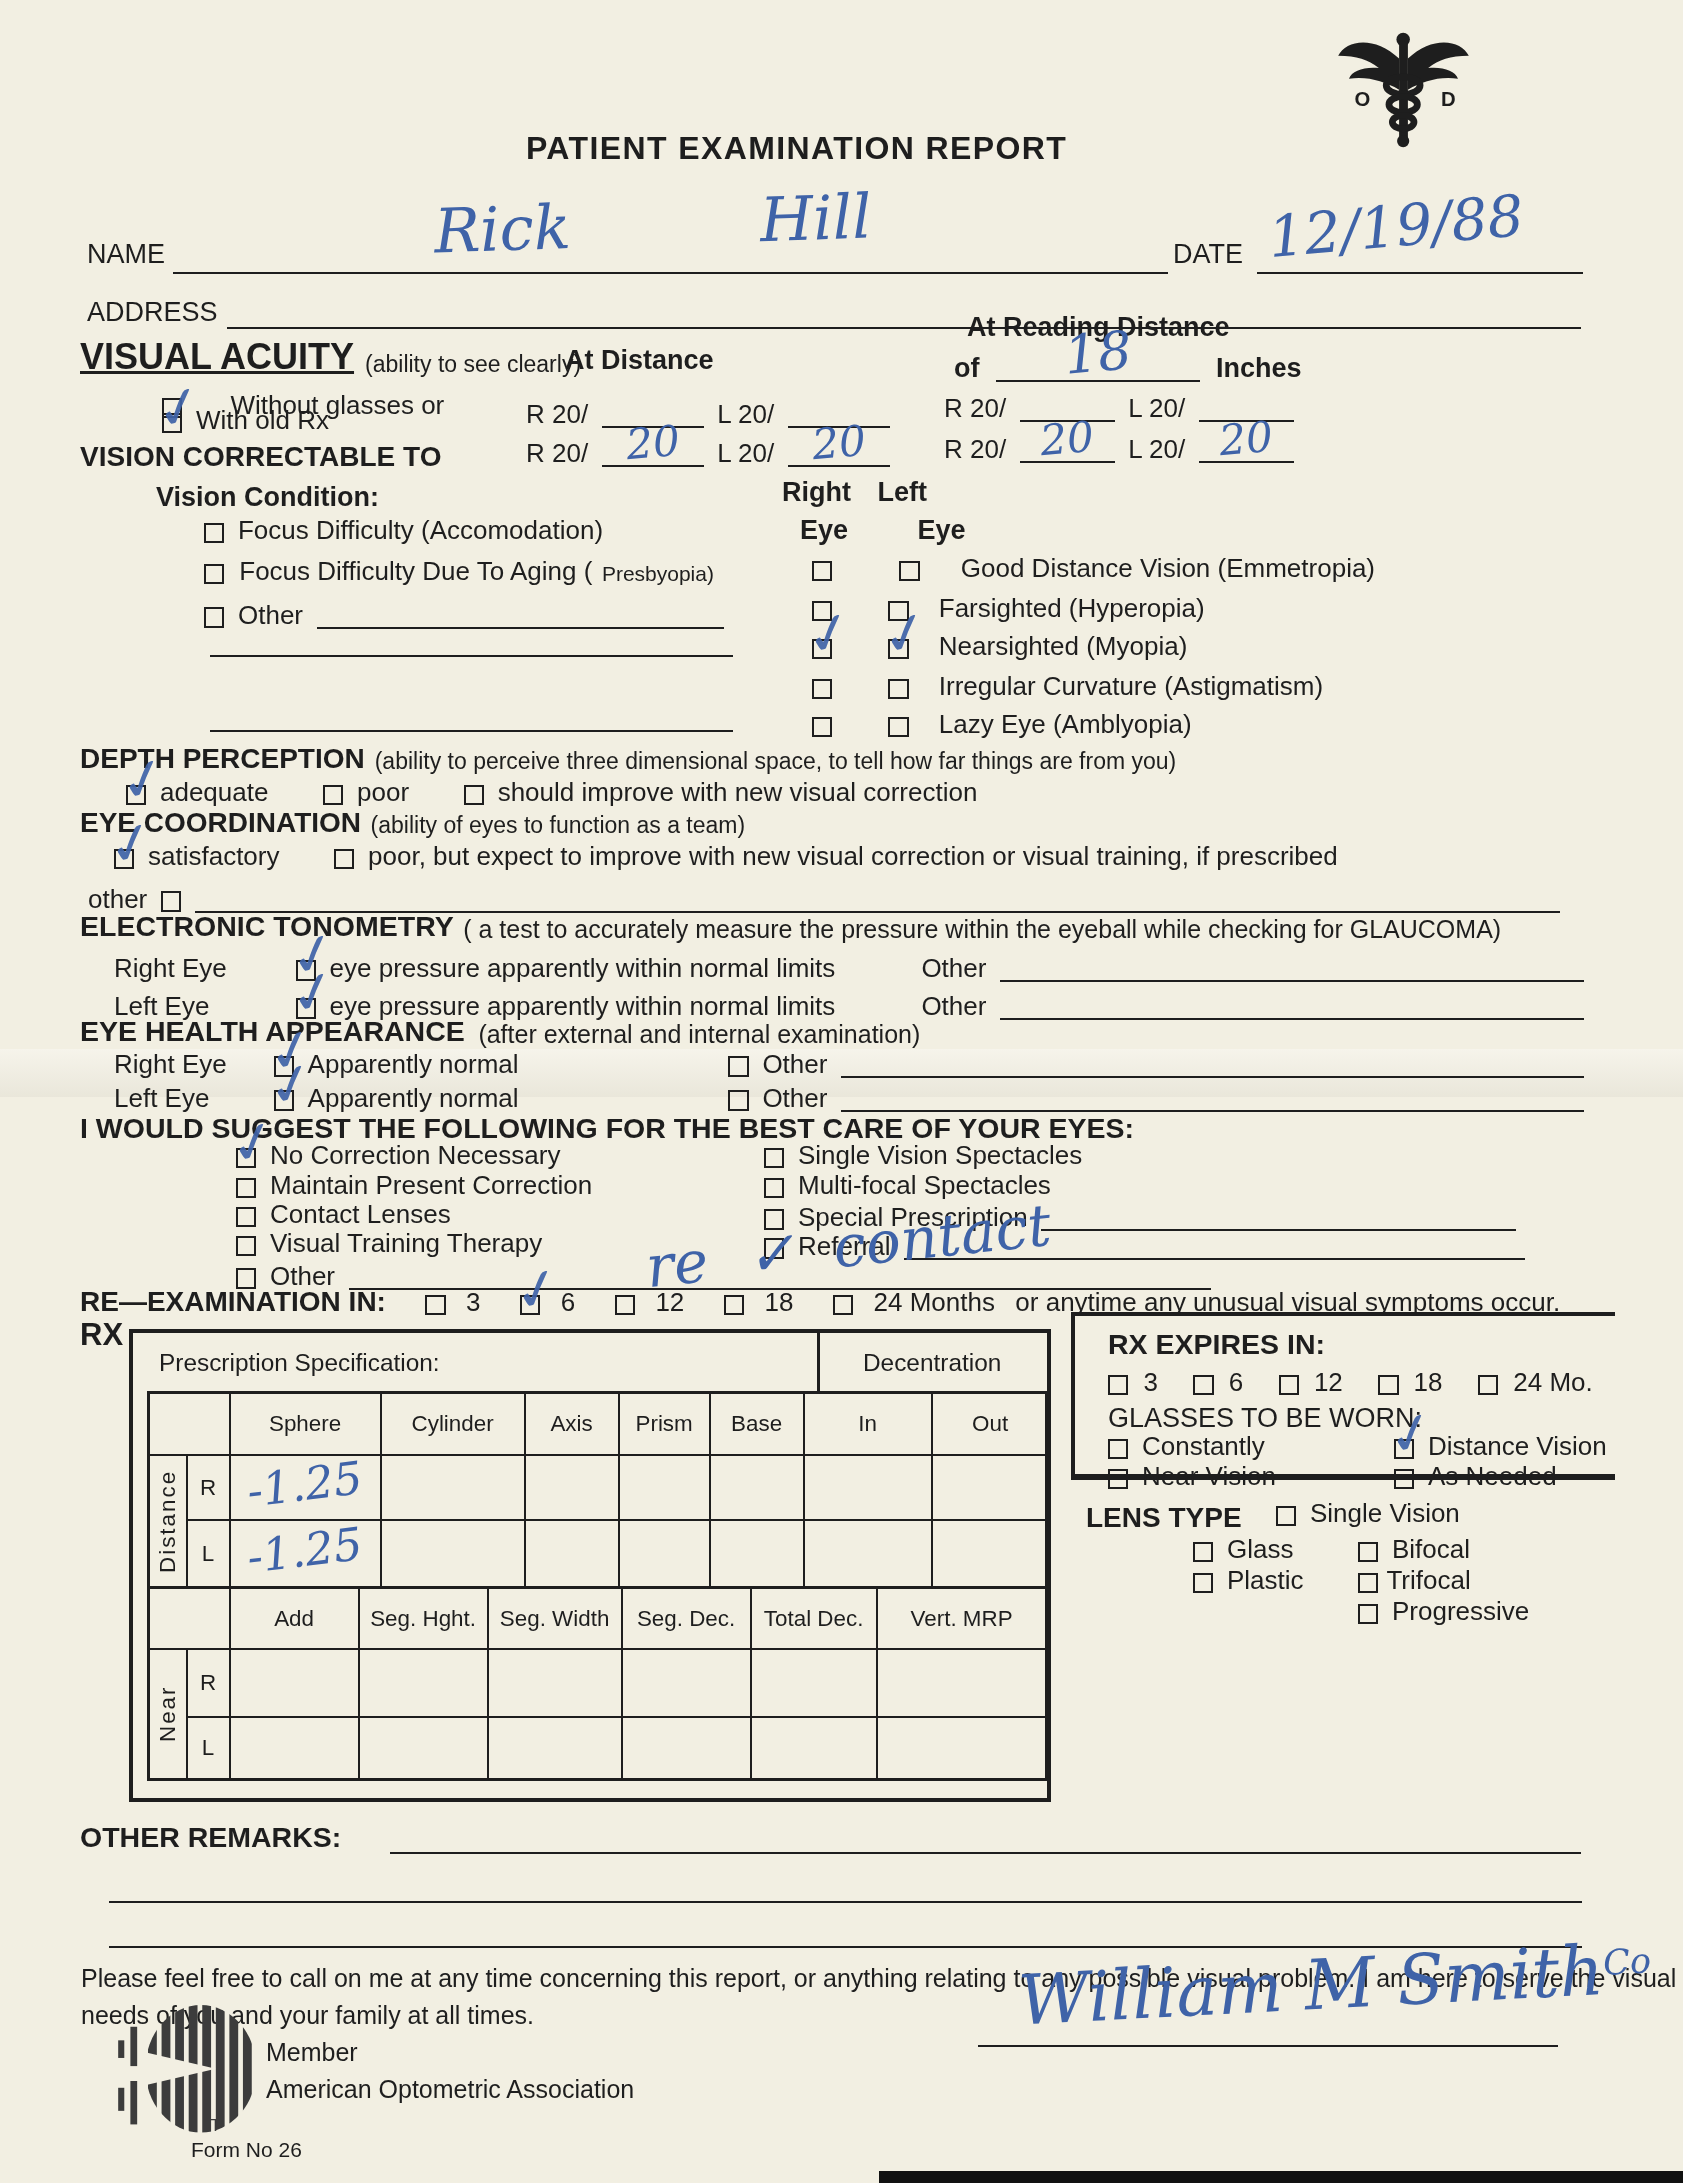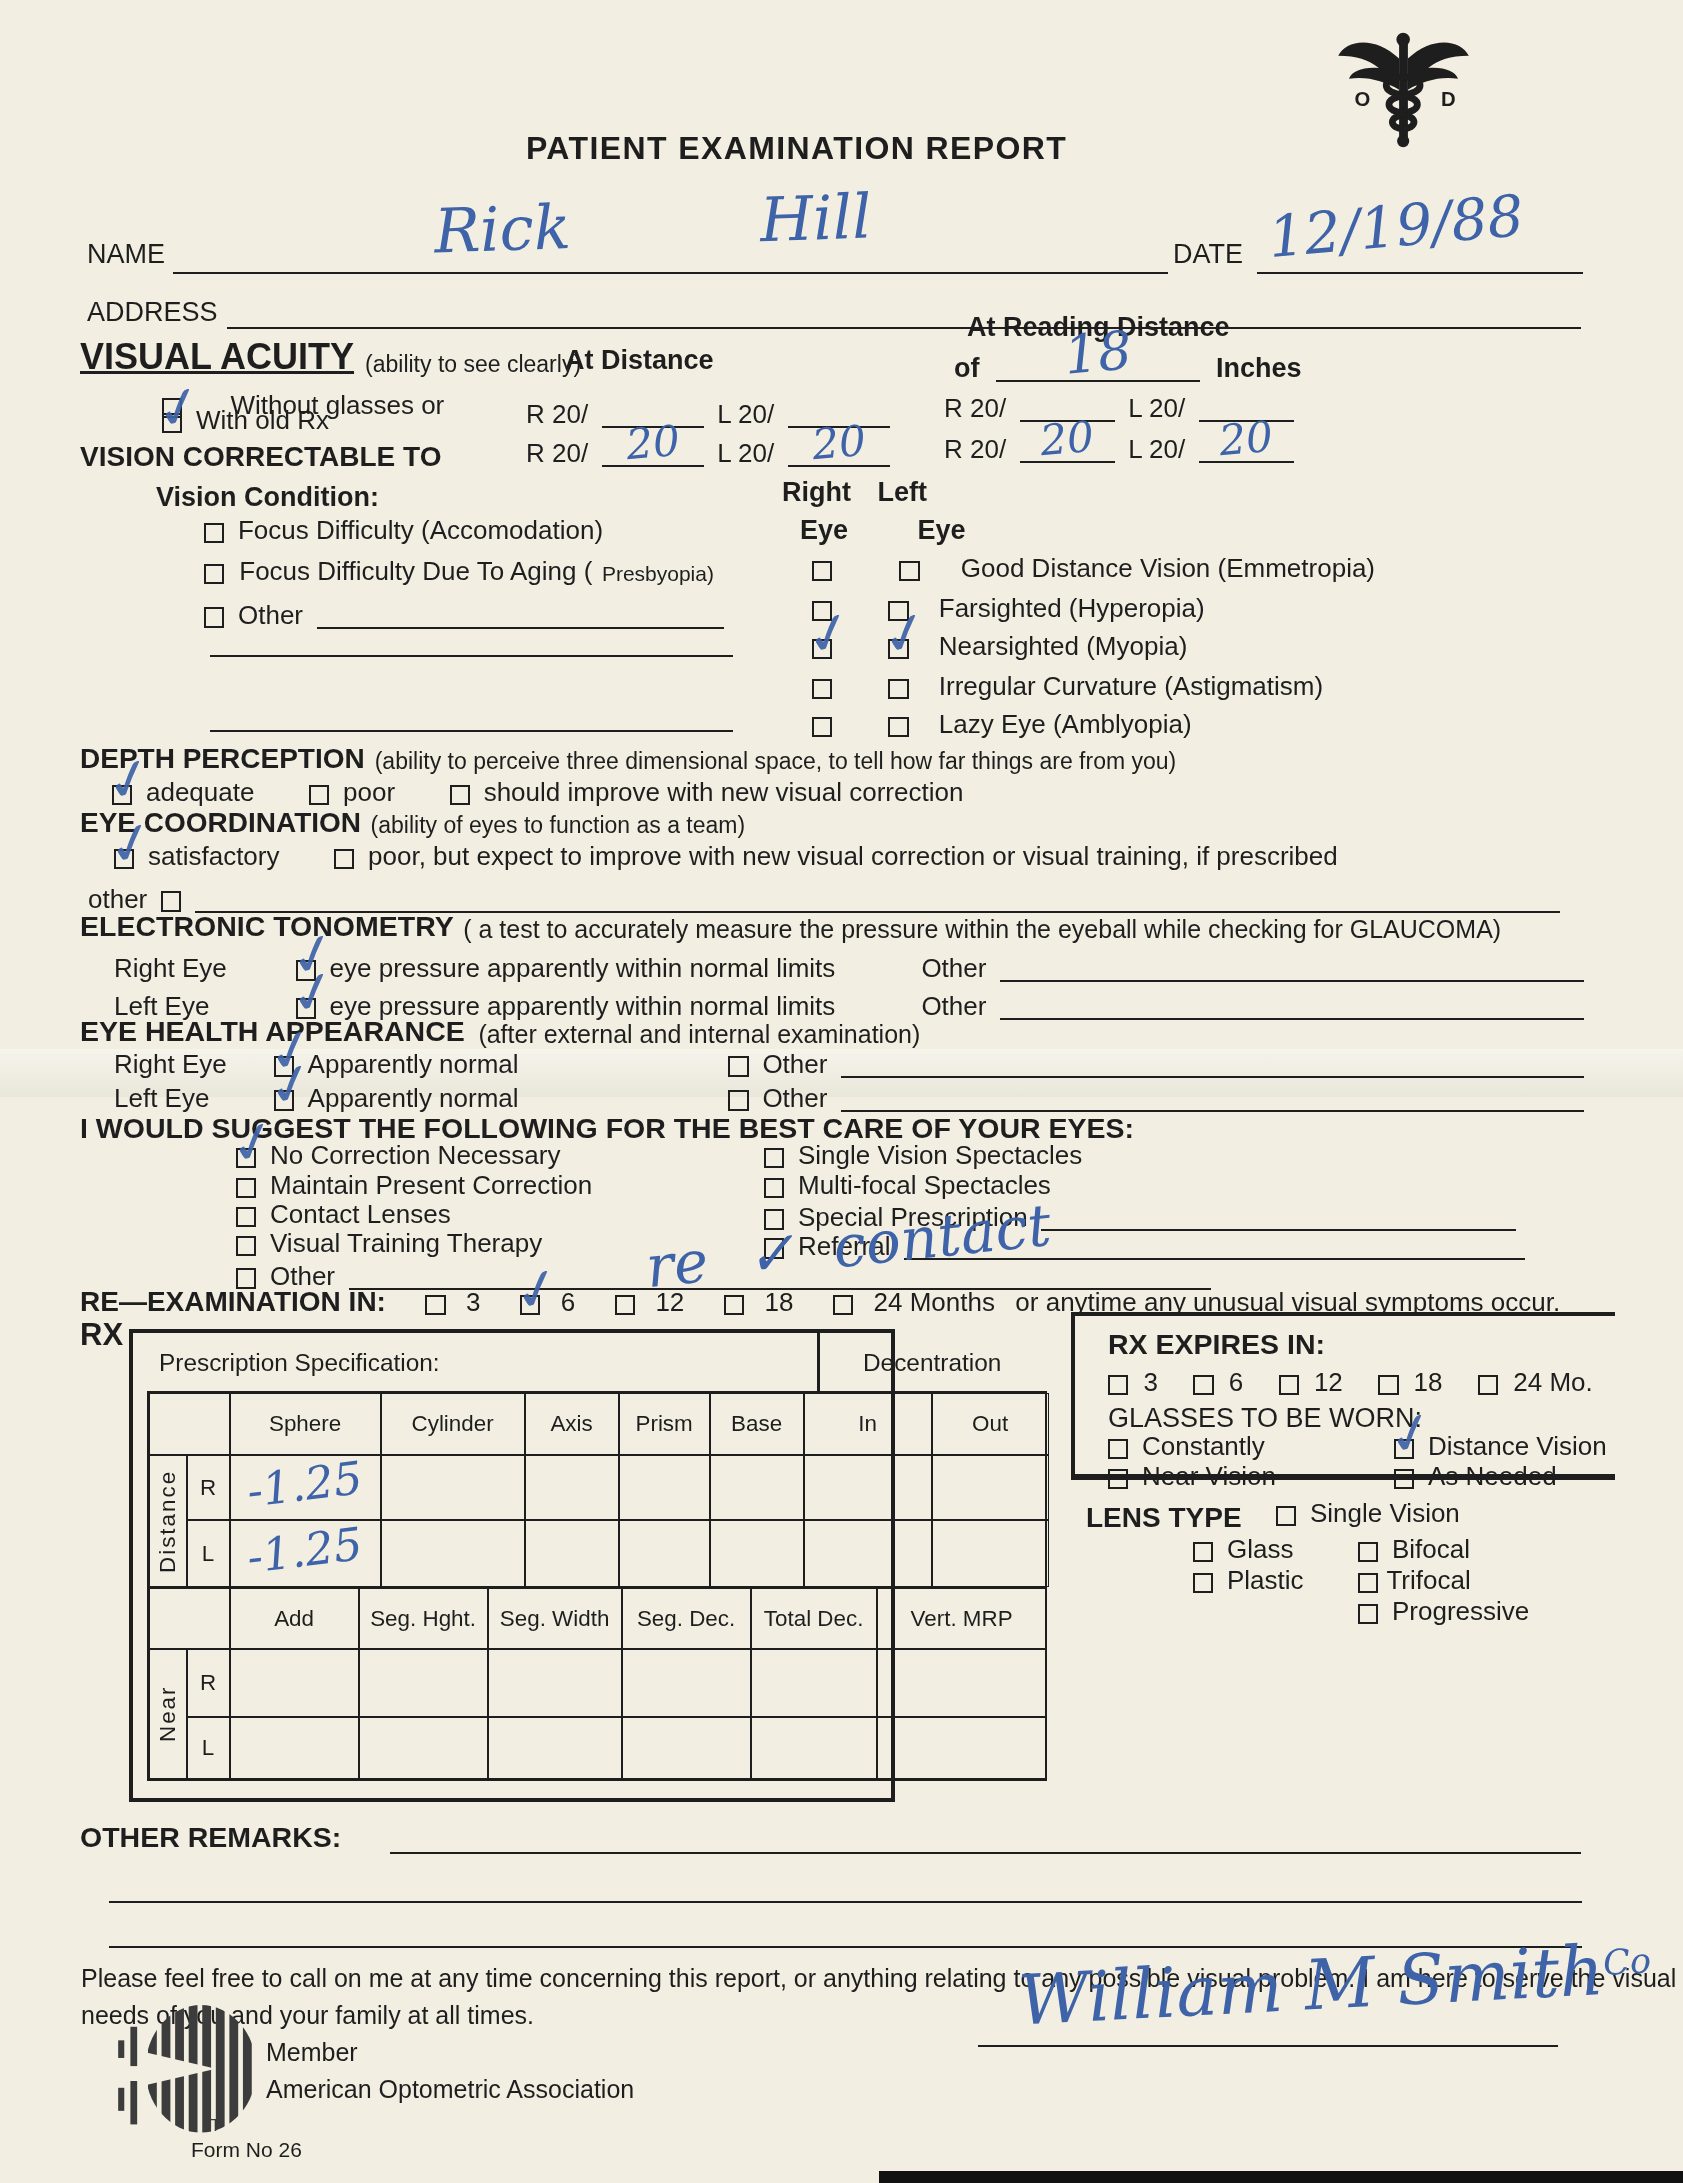--- a/index.html
+++ b/index.html
@@ -27,21 +27,21 @@
   }
   .hline { position:absolute; border-top:2px solid var(--ink); height:0; }
   .uline { display:inline-block; border-bottom:2px solid var(--ink); height:30px; position:relative; flex:none; }
   .hw {
     font-family:"DejaVu Serif", serif; font-style:italic; color:var(--pen); line-height:1;
   }
   .uline .hw { position:absolute; left:50%; bottom:1.4px; transform:translateX(-50%) rotate(-5deg); font-size:42px; }
   .group { display:flex; align-items:flex-end; gap:13.6px; margin-left:auto; }
   .gap60 { margin-left:41px; }
   
-  #rxbox { position:absolute; left:129px; top:1329px; width:766px; height:473px; border:4.8px solid var(--ink); }
+  #rxbox { position:absolute; left:129px; top:1329px; width:922px; height:473px; border:4.8px solid var(--ink); }
   #rxbox .vsep { position:absolute; left:684px; top:0; height:58px; border-left:3.4px solid var(--ink); }
   .rxgrid { position:absolute; left:13.6px; width:900px; display:grid; border:2px solid var(--ink); }
   .rxgrid .c { border:1.4px solid var(--ink); display:flex; align-items:center; justify-content:center; font-size:22.4px; overflow:visible; }
   .rot { writing-mode:vertical-rl; transform:rotate(180deg); letter-spacing:2px; font-size:22px; }
   .rxhw { font-size:45px; transform:rotate(-7deg); margin-top:-6.8px; }
   
   #expbox { position:absolute; left:1071px; top:1312px; width:544px; height:168px;
     border-left:4.8px solid var(--ink); border-top:4.8px solid var(--ink); border-bottom:6.8px solid var(--ink); }
   .crease { position:absolute; left:0; width:100%; pointer-events:none; }
   .sig-suffix { font-size:35px; vertical-align:19px; }
@@ -189,21 +189,21 @@
   <div class="row" style="left:812px;top:711px;gap:0;">
     <span class="cb"></span>
     <span class="cb" style="margin-left:56px;"></span>
     <span style="margin-left:30px;">Lazy Eye (Amblyopia)</span>
   </div>
 
   <div class="row" style="left:80px;top:744px;gap:10px;">
     <span class="b" style="font-size:28px;">DEPTH PERCEPTION</span>
     <span class="note">(ability to perceive three dimensional space, to tell how far things are from you)</span>
   </div>
-  <div class="row" style="left:98px;top:779px;padding-left:14px;">
+  <div class="row" style="left:112px;top:779px;padding-left:14px;">
     <span class="cb checked"></span>
     <span>adequate</span>
     <span class="cb gap60"></span>
     <span>poor</span>
     <span class="cb gap60"></span>
     <span>should improve with new visual correction</span>
   </div>
 
   <div class="row" style="left:80px;top:808px;gap:9.5px;">
     <span class="b" style="font-size:28px;">EYE COORDINATION</span>

